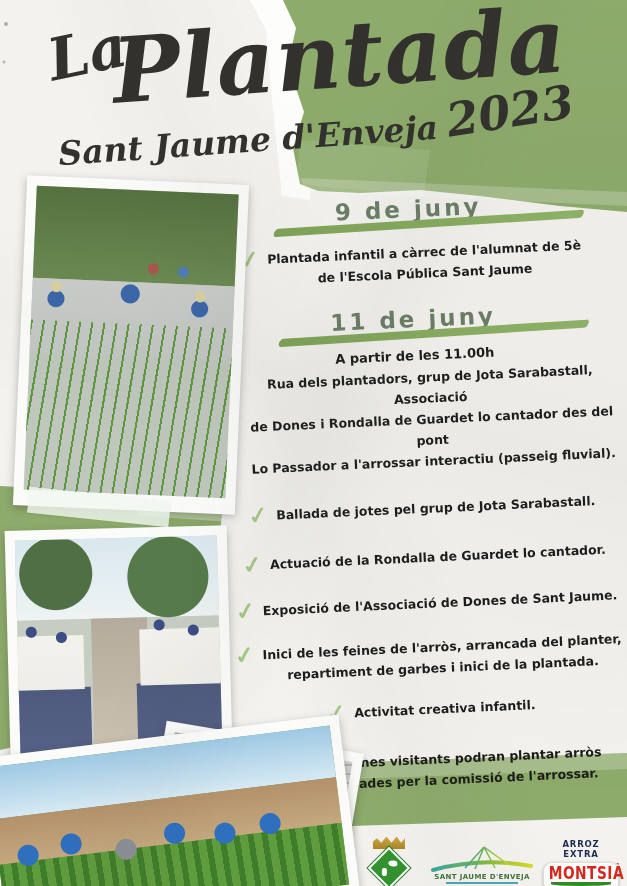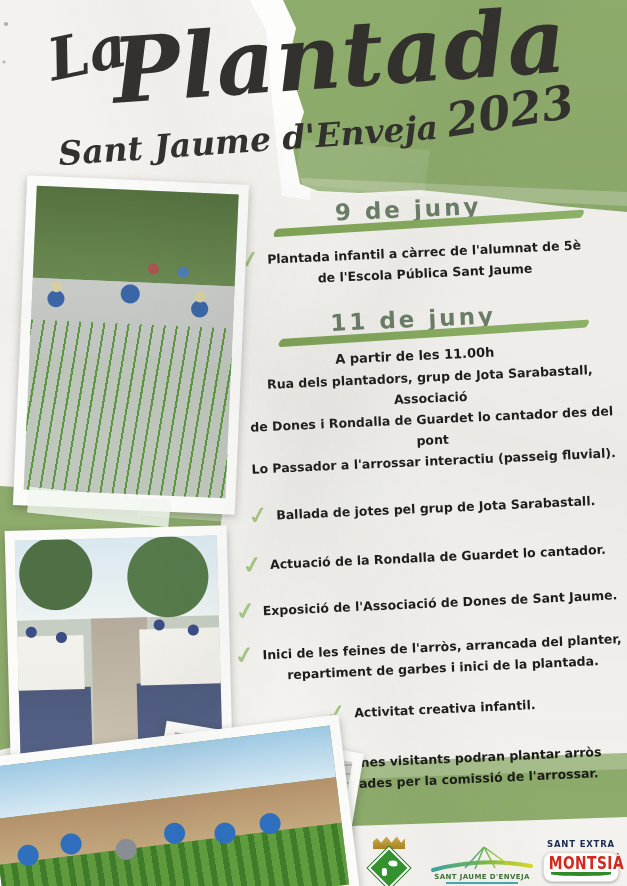--- a/index.html
+++ b/index.html
@@ -218,21 +218,21 @@
         <stop offset="1" stop-color="#d7d926"></stop>
       </linearGradient>
     </defs>
     <path d="M3 26 Q 52 13 101 22" stroke="url(#bg1)" stroke-width="4" fill="none" stroke-linecap="round"></path>
     <path d="M54 3 L45 25 M54 3 L65 24 M54 3 L35 24 M54 3 L79 21" stroke="url(#bg1)" stroke-width="1.5" fill="none"></path>
     <text x="52" y="35" text-anchor="middle" font-size="7" font-weight="bold" fill="#3f7338">SANT JAUME D'ENVEJA</text>
     <rect x="16" y="38" width="72" height="2" fill="#4aa6b0"></rect>
   </svg>
 
   <div class="montsia">
-    <div class="arroz">SANT EXTRA</div>
+    <div class="arroz">ARROZ EXTRA</div>
     <div class="badge">
       <span class="name">MONTSIÀ</span>
       <div class="swoosh"></div>
     </div>
   </div>
 
   <div class="texture"></div>
 </div>
 
 </body></html>

